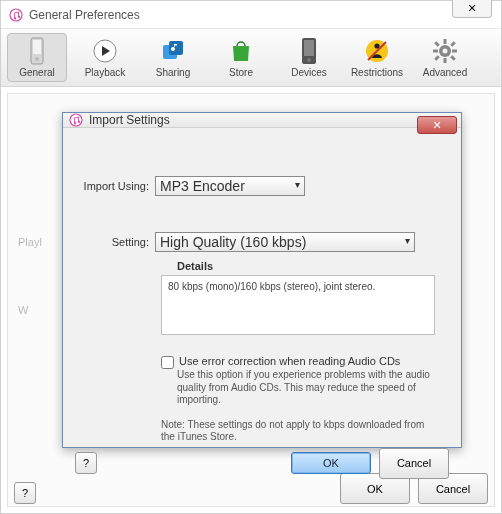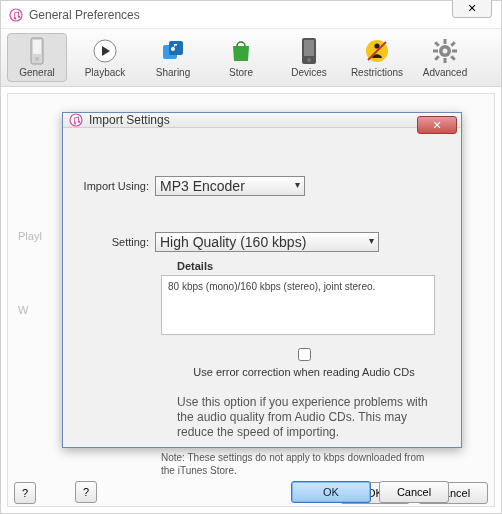--- a/index.html
+++ b/index.html
@@ -13,41 +13,41 @@
 .toolbar { height: 58px; background: linear-gradient(#fdfdfd, #eaeaea); border-bottom: 1px solid #d5d5d5; display: flex; padding: 4px 6px; gap: 8px; }
 .tool { width: 60px; display: flex; flex-direction: column; align-items: center; justify-content: center; gap: 2px; font-size: 10px; color: #444; border-radius: 4px; padding: 2px 0; }
 .tool.selected { background: #e0e0e0; border: 1px solid #c0c0c0; }
 .tool .ico { width: 28px; height: 28px; display: flex; align-items: center; justify-content: center; }
 
 .content-panel { flex: 1; background: #fbfbfb; position: relative; border: 1px solid #e0e0e0; margin: 6px; }
 .faded-group { position: absolute; left: 10px; font-size: 11px; color: #bbb; }
 
 .parent-buttons { position: absolute; bottom: 10px; right: 14px; display: flex; gap: 8px; }
 .parent-help { position: absolute; bottom: 10px; left: 14px; }
-.btn { min-width: 70px; height: 22px; font-size: 11px; border: 1px solid #9a9a9a; background: linear-gradient(#fdfdfd,#e6e6e6); border-radius: 3px; cursor: pointer; }
+.btn { min-width: 70px; height: 31px; font-size: 11px; border: 1px solid #9a9a9a; background: linear-gradient(#fdfdfd,#e6e6e6); border-radius: 3px; cursor: pointer; }
 .btn-sm { width: 22px; height: 22px; font-size: 11px; border: 1px solid #9a9a9a; background: linear-gradient(#fdfdfd,#e6e6e6); border-radius: 3px; cursor: pointer; }
 
 .modal { position: absolute; left: 62px; top: 112px; width: 400px; height: 336px; background: #f1f1f1; border: 1px solid #6b8bb5; box-shadow: 0 3px 10px rgba(0,0,0,.3); display: flex; flex-direction: column; }
 .modal-title { height: 26px; background: linear-gradient(#f7f7f7,#e8e8e8); border-bottom: 1px solid #d0d0d0; display: flex; align-items: center; padding: 0 6px; gap: 6px; font-size: 12px; color: #333; position: relative; }
 .modal-close { position: absolute; right: 4px; top: 3px; width: 40px; height: 18px; background: linear-gradient(#e49a98,#c9534f); border: 1px solid #9c3b38; border-radius: 3px; display: flex; align-items: center; justify-content: center; color: #fff; font-size: 11px; }
 
 .modal-body { flex: 1; padding: 12px 14px 4px 14px; font-size: 11px; color: #333; position: relative; }
 .row { display: flex; align-items: center; margin-bottom: 8px; margin-top: 36px; }
 .row .lbl { width: 78px; text-align: right; padding-right: 6px; }
 .sel { height: 20px; border: 1px solid #8a8a8a; background: linear-gradient(#fff,#e8e8e8); font-size: 14px; padding: 1px 18px 1px 4px; position: relative; }
 .sel::after { content: "▾"; position: absolute; right: 4px; top: 2px; font-size: 10px; }
 .sel1 { width: 150px; }
-.sel2 { width: 224px; }
+.sel2 { width: 260px; }
 
 .details-lbl { font-weight: bold; margin-left: 84px; margin-bottom: 3px; padding-left: 16px; }
 .details-box { margin-left: 84px; width: 274px; height: 60px; border: 1px solid #bfbfbf; background: #fff; padding: 5px 6px; font-size: 10px; line-height: 1.25; color: #444; }
 
-.check-row { margin-left: 84px; margin-top: 12px; display: flex; align-items: center; gap: 5px; flex-direction: column; }
+.check-row { margin-left: 84px; margin-top: 20px; display: flex; align-items: flex-start; gap: 5px; }
 .check-row input { margin-top: 1px; }
-.hint { margin-left: 100px; width: 264px; font-size: 12px; color: #555; line-height: 1.25; margin-top: 17px; }
+.hint { margin-left: 100px; width: 264px; font-size: 10px; color: #555; line-height: 1.25; margin-top: 0; }
 .note { margin-left: 84px; width: 278px; font-size: 10px; color: #555; line-height: 1.25; margin-top: 12px; }
 
 .modal-footer { height: 36px; display: flex; align-items: center; justify-content: flex-end; gap: 8px; padding: 0 12px; }
 .modal-footer .left { margin-right: auto; }
 .btn-primary { min-width: 80px; height: 22px; font-size: 11px; border: 1px solid #3a78c0; background: linear-gradient(#cfe8ff,#9ccaf5); border-radius: 3px; color: #123; cursor: pointer; box-shadow: 0 0 0 1px #7fb7ef inset; }
 
 .itunes-ico svg { display: block; }
 </style>
 </head>
 <body>
@@ -143,21 +143,21 @@
               <rect x="19.5" y="3.5" width="3" height="5" transform="rotate(45 21 6)"></rect>
             </g>
             <circle cx="13" cy="13" r="2.5" fill="#f1f1f1"></circle>
           </svg>
         </span>
       <span>Advanced</span>
     </div>
   </div>
 
   <div class="content-panel">
-    <div class="faded-group" style="top:136px;">Playl</div>
+    <div class="faded-group" style="top:142px;">Playl</div>
     <div class="faded-group" style="top:210px;">W</div>
   </div>
 
   <div class="parent-help"><button class="btn-sm">?</button></div>
   <div class="parent-buttons">
     <button class="btn">OK</button>
     <button class="btn">Cancel</button>
   </div>
 </div>
 

